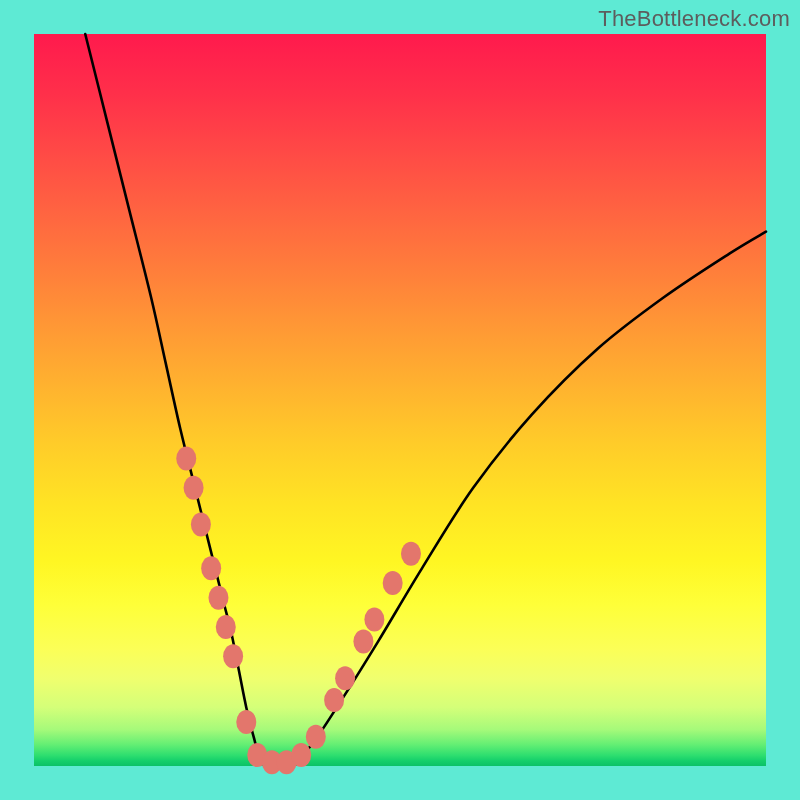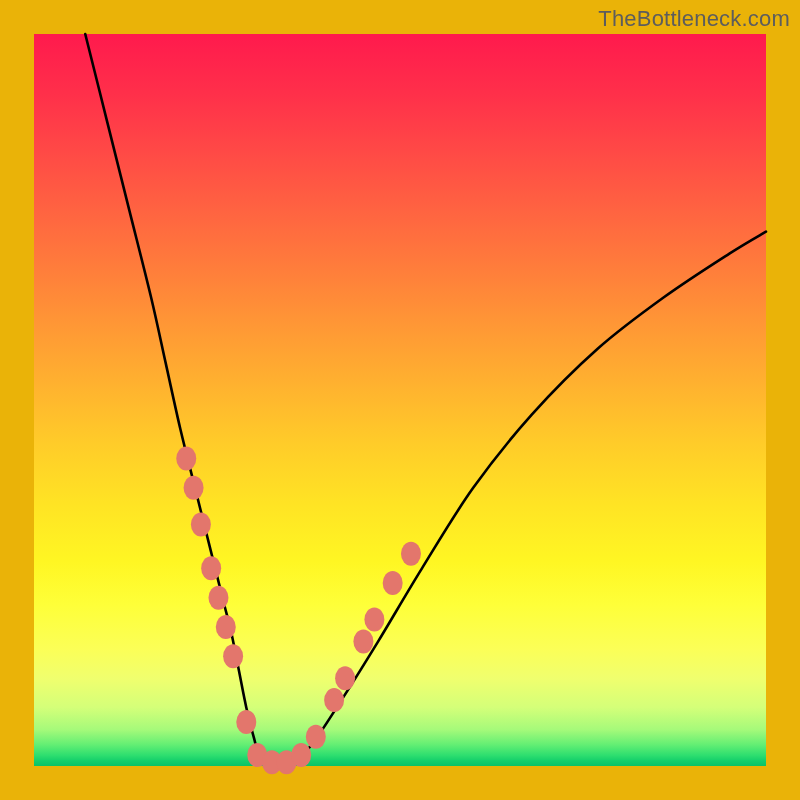--- a/index.html
+++ b/index.html
@@ -10,21 +10,21 @@
     background: #000;
     overflow: hidden;
     font-family: Arial, Helvetica, sans-serif;
   }
   .frame {
     position: absolute;
     top: 0;
     left: 0;
     width: 800px;
     height: 800px;
-    background: #eab308;
+    background: #5eead4;
   }
   .plot {
     position: absolute;
     top: 34px;
     left: 34px;
     width: 732px;
     height: 732px;
     
     background: linear-gradient(
       to bottom,

